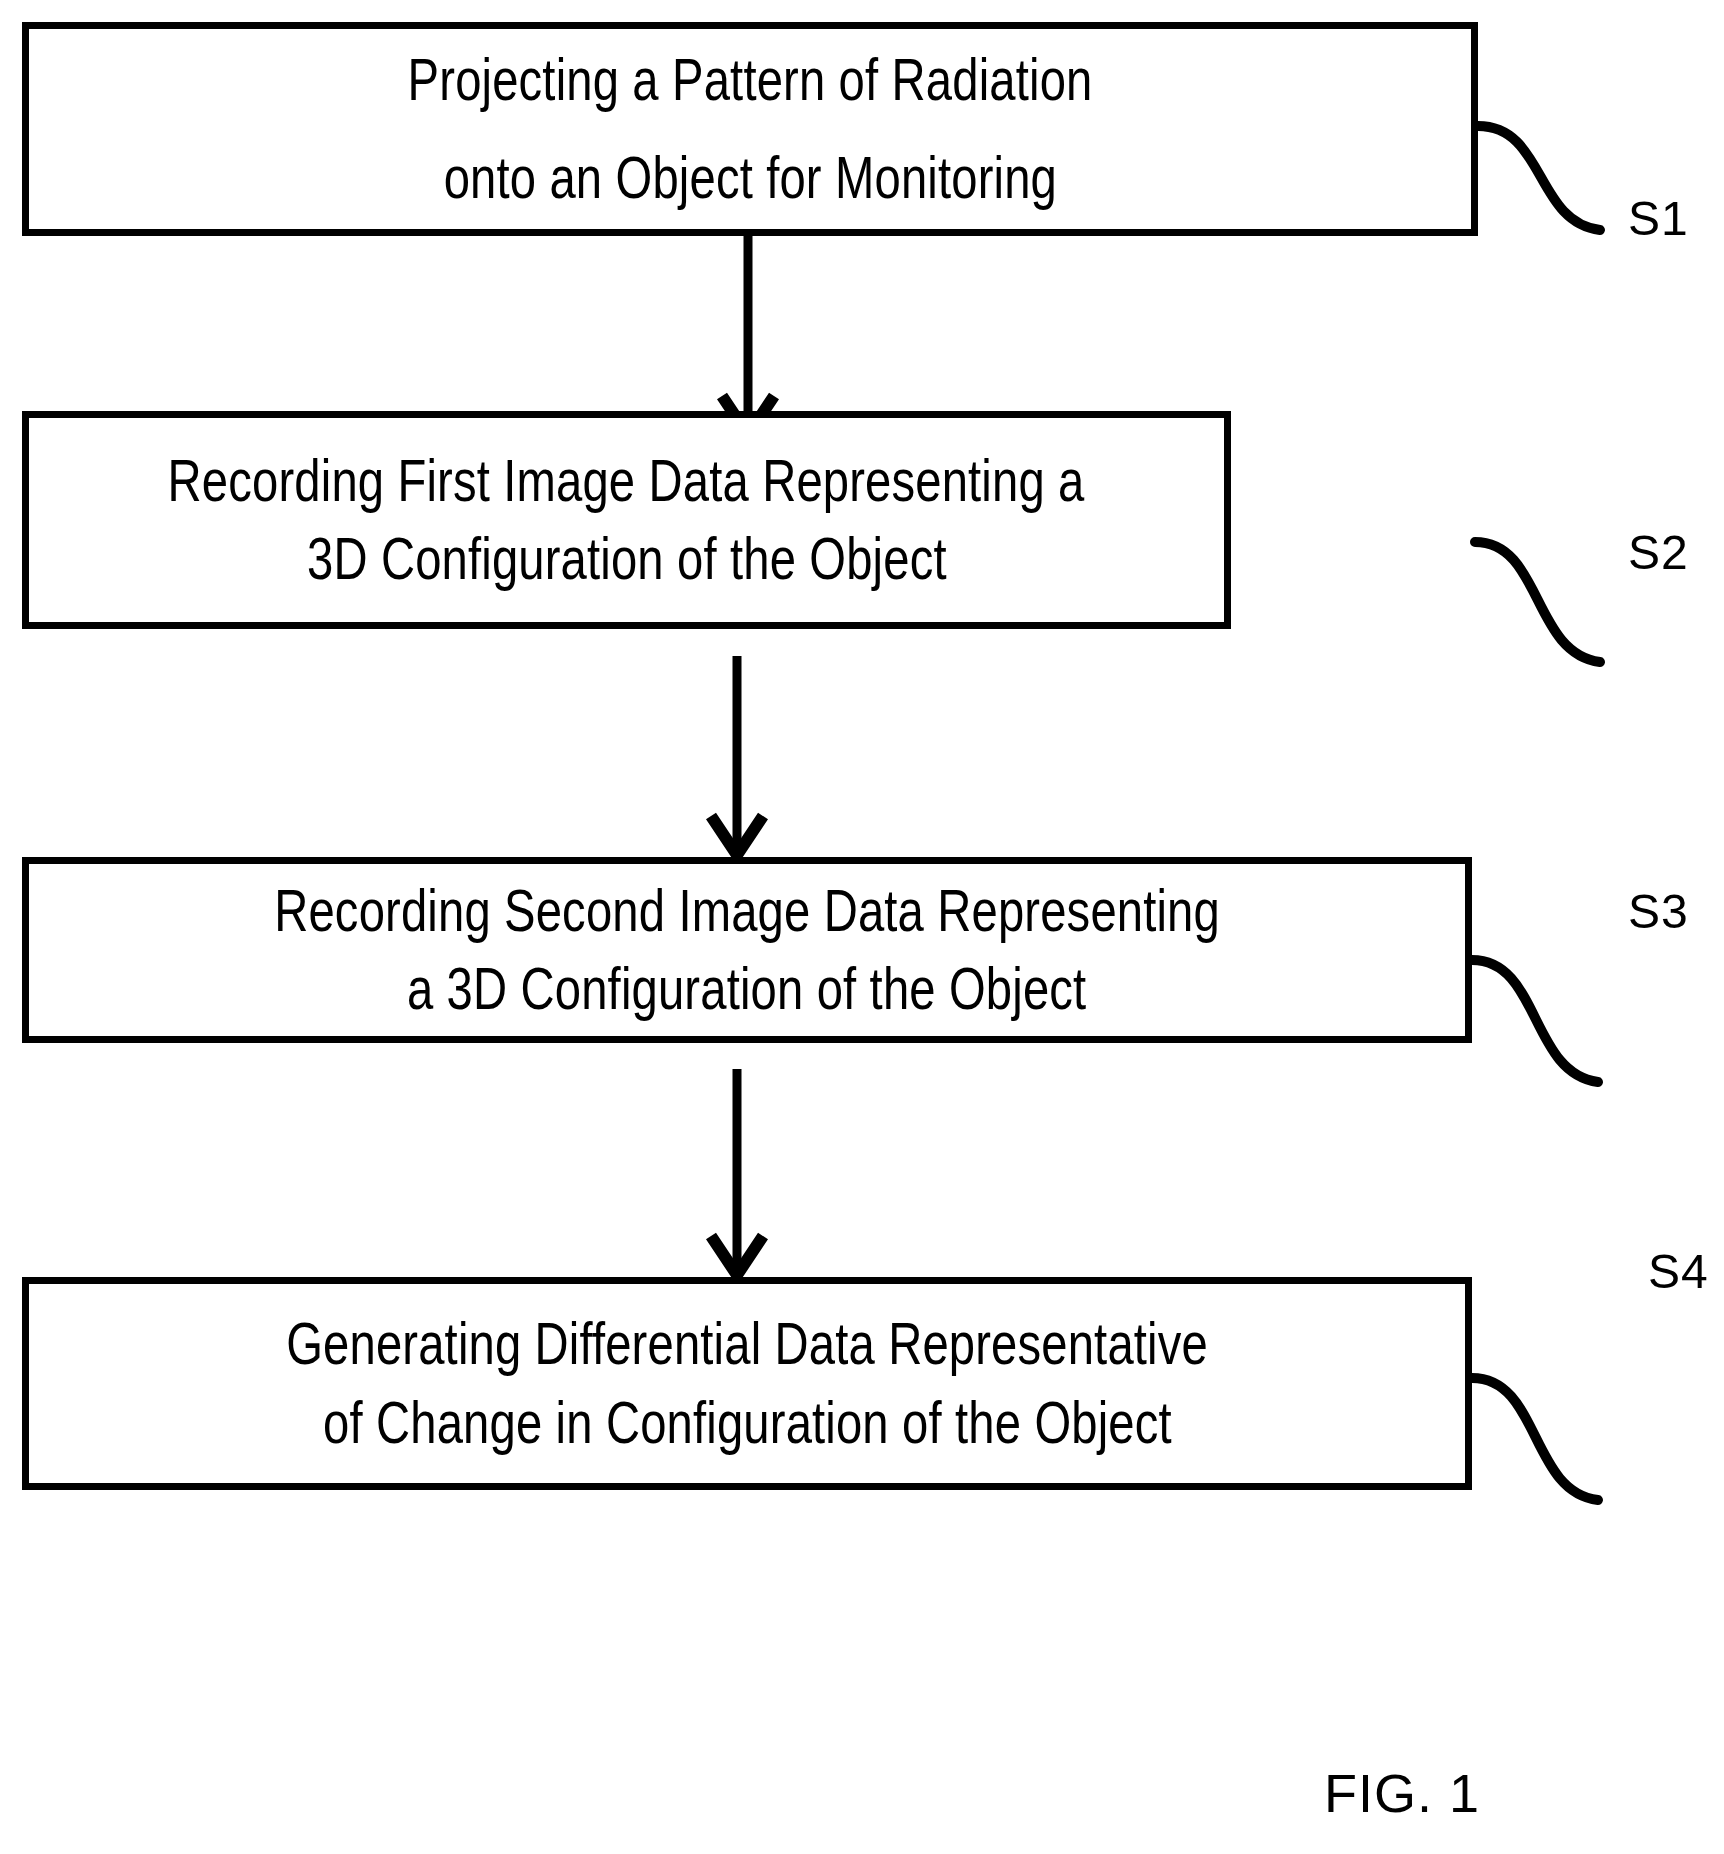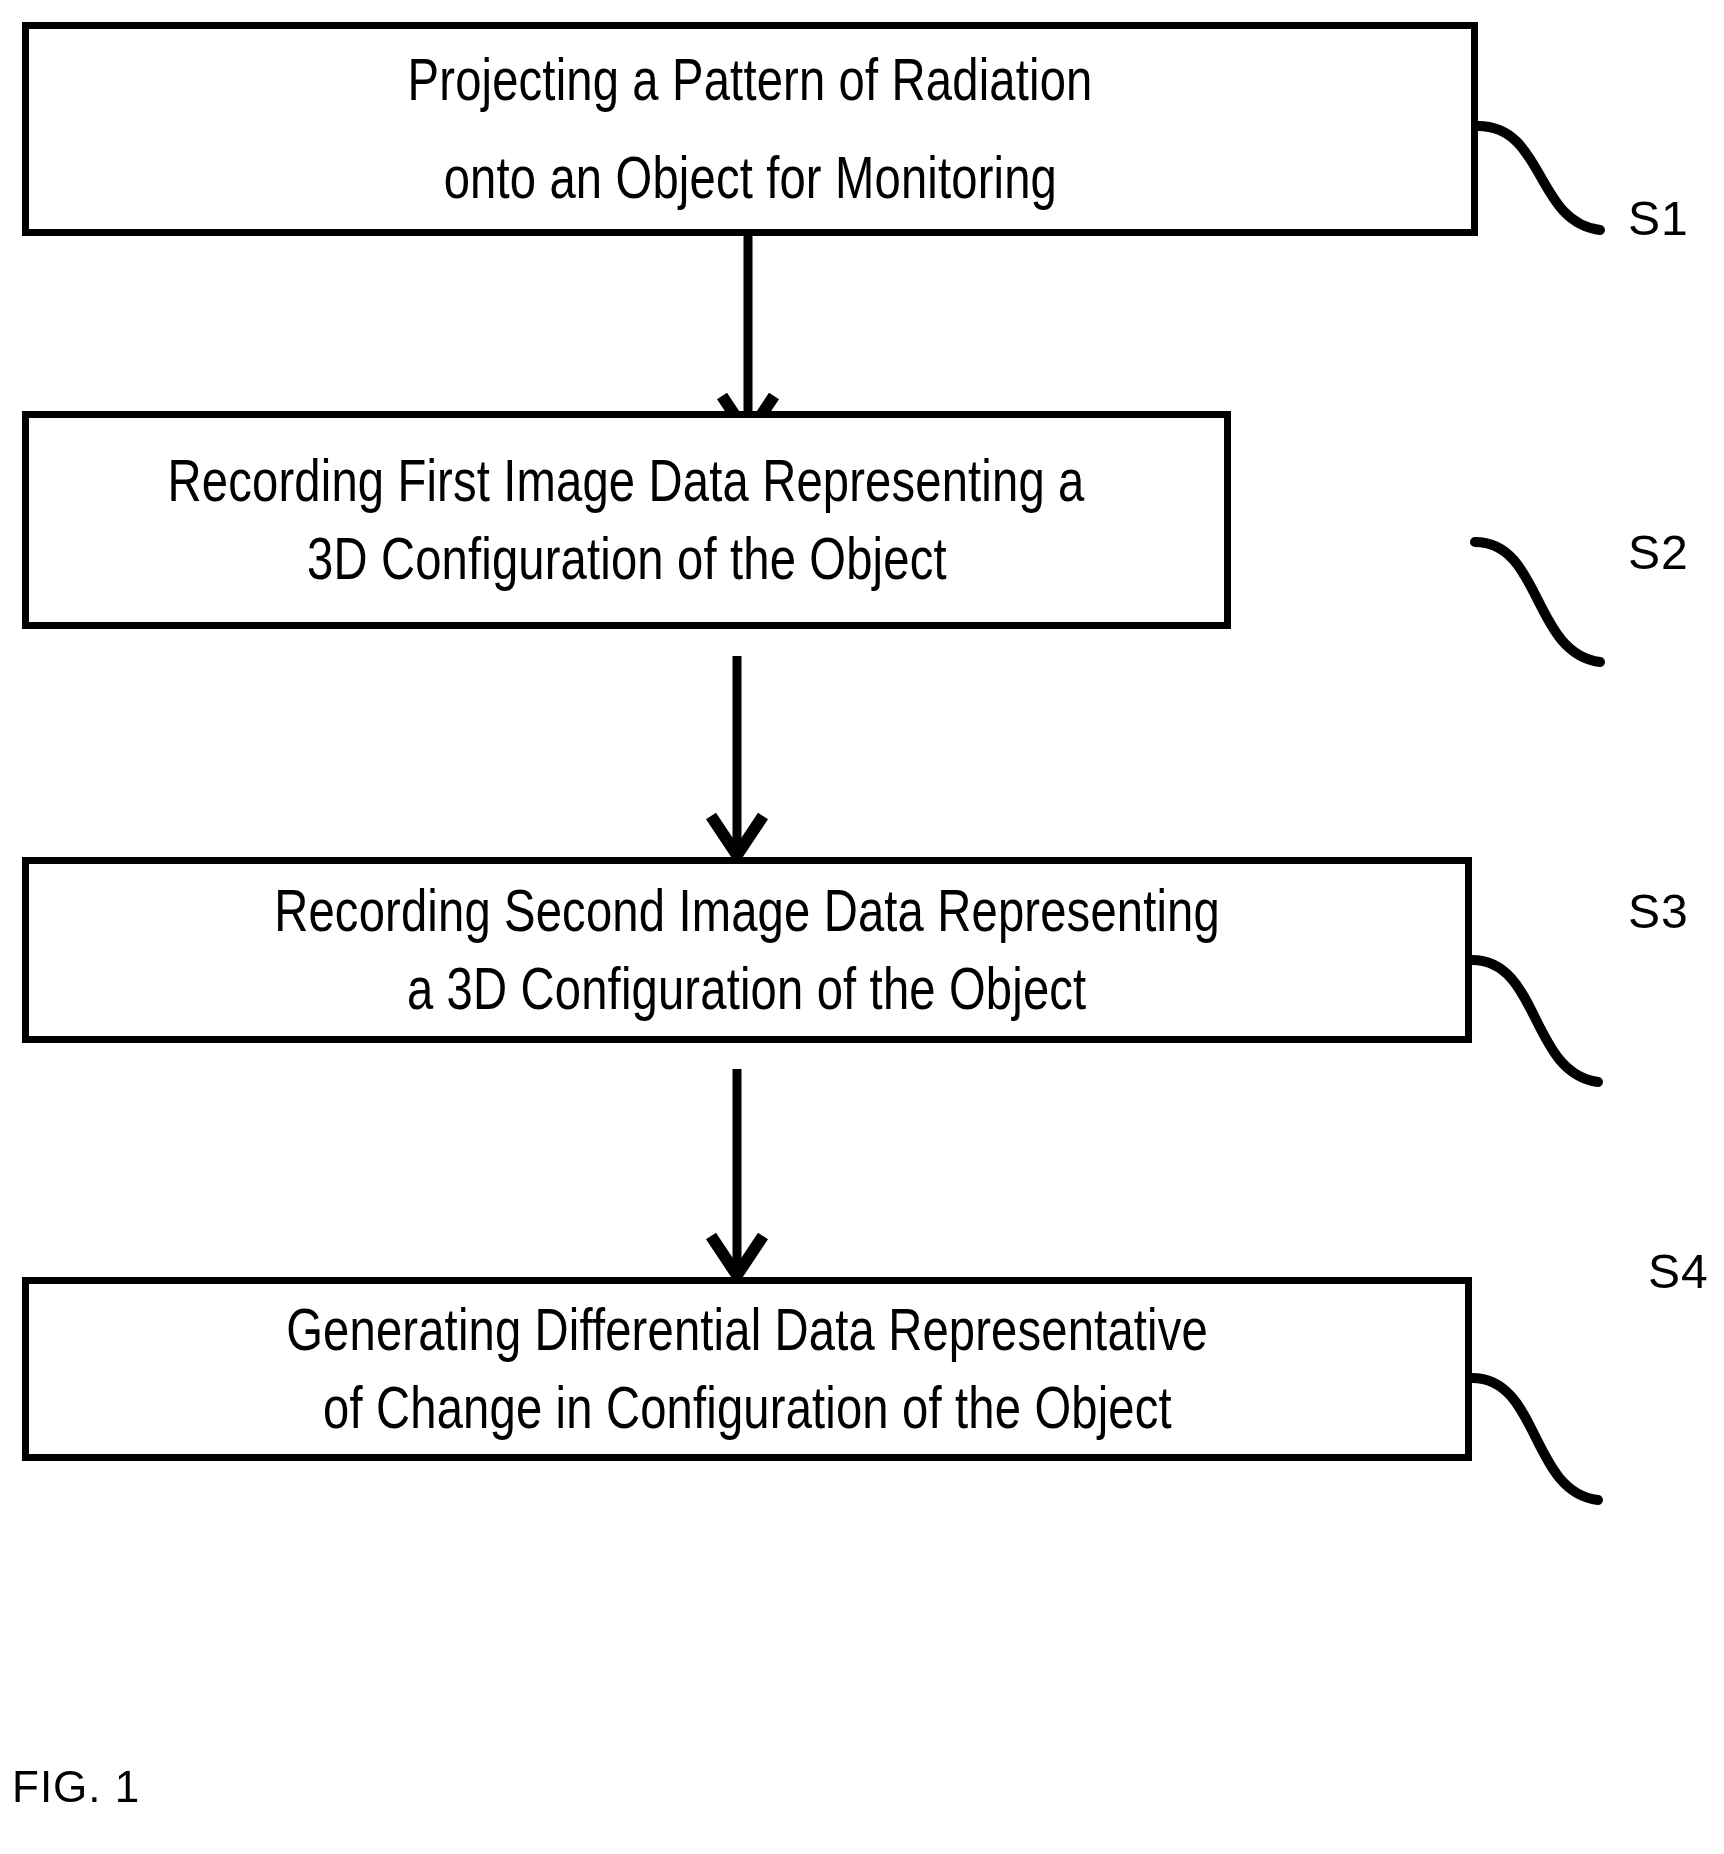--- a/index.html
+++ b/index.html
@@ -35,21 +35,21 @@
     white-space: nowrap;
     transform: scaleX(0.80);
     transform-origin: center center;
     letter-spacing: 0.2px;
   }
 
   
   #box-1 { left: 22px;  top: 22px;   width: 1456px; height: 214px; gap: 20px; }
   #box-2 { left: 22px;  top: 411px;  width: 1209px; height: 218px; }
   #box-3 { left: 22px;  top: 857px;  width: 1450px; height: 186px; }
-  #box-4 { left: 22px;  top: 1277px; width: 1450px; height: 184px; }
+  #box-4 { left: 22px;  top: 1277px; width: 1450px; height: 213px; }
 
   
   .connector {
     position: absolute;
     left: 0;
     top: 0;
     width: 1724px;
     height: 1854px;
     pointer-events: none;
   }
@@ -64,26 +64,26 @@
     letter-spacing: 1px;
   }
   #step-label-s1 { left: 1628px; top: 191px; }
   #step-label-s2 { left: 1628px; top: 525px; }
   #step-label-s3 { left: 1628px; top: 884px; }
   #step-label-s4 { left: 1648px; top: 1244px; }
 
   
   #figure-caption {
     position: absolute;
-    left: 12px;
+    left: 0;
     top: 1762px;
     width: 1480px;
-    text-align: left;
+    text-align: right;
     font-family: "Liberation Sans", sans-serif;
-    font-size: 44px;
+    font-size: 54px;
     color: #000000;
     letter-spacing: 1px;
   }
 </style>
 </head>
 <body>
 
 <div id="page">
 
   <svg class="connector" viewBox="0 0 1724 1854" width="1724" height="1854">

